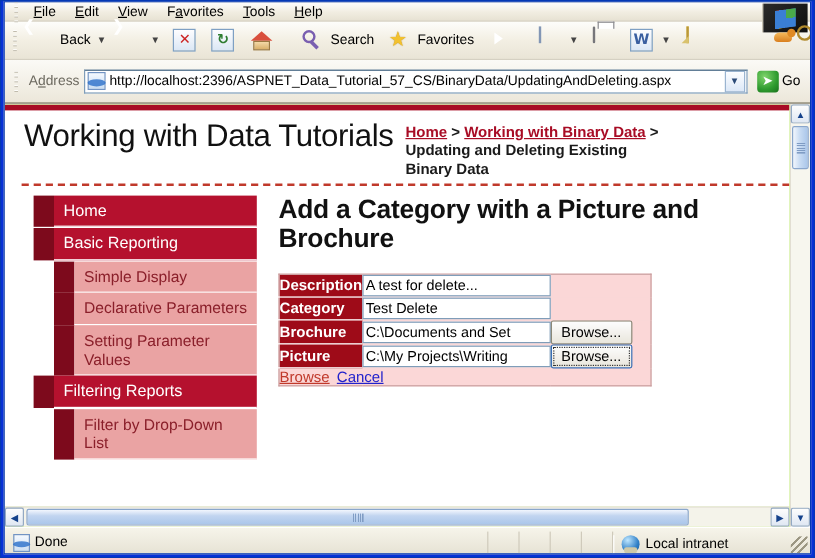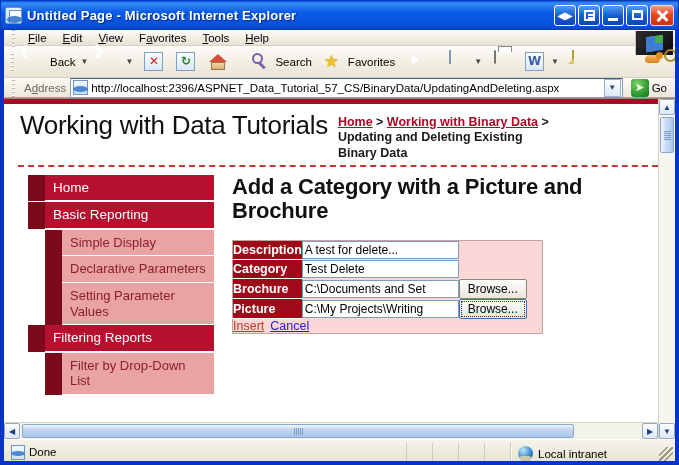--- a/index.html
+++ b/index.html
@@ -236,21 +236,21 @@
     content:""; position:absolute; left:1px; top:2px; width:8px; height:14px;
     background: linear-gradient(to bottom,#9fd1ef,#3f7fb5); border:1px solid #2d5f8a;
   }
   .ic-res::after {
     content:""; position:absolute; right:0px; bottom:1px; width:9px; height:9px;
     border:2px solid #b0892c; border-radius:50%;
   }
 
   
   .addressbar {
-    height: 20px; flex: none;
+    height: 36px; flex: none;
     background: linear-gradient(to bottom,#fbfaf6,#ece7da);
     border-bottom: 1px solid #aba694;
     display: flex; align-items: center; padding: 0 4px 0 6px; gap: 4px;
   }
   .addr-label { font-size: 11.5px; color: #6d6a60; white-space: nowrap; }
   .addr-field {
     flex: 1; height: 20px; background: #fff;
     border: 1px solid #7f9db9; border-top-color: #3c5f7e;
     display: flex; align-items: center; padding: 0 1px 0 2px; gap: 3px;
     min-width: 0;
@@ -472,42 +472,20 @@
   .doc-icon::after{
     content:""; position:absolute; left:-1px; top:5px; width:14px; height:5px;
     border-radius:50%; background:#2a6fc9; opacity:.8;
   }
 </style>
 </head>
 <body>
 
 <div class="window">
 
-  <div class="titlebar">
-    <div class="title-icon"></div>
-    <div class="title-text">Untitled Page - Microsoft Internet Explorer</div>
-    <div class="winbtns">
-      <div class="wbtn">
-        <span class="arrows">◀▶</span>
-      </div>
-      <div class="wbtn">
-        <span class="grp"></span>
-      </div>
-      <div class="wbtn">
-        <span class="bar-min"></span>
-      </div>
-      <div class="wbtn">
-        <span class="sq-max"></span>
-      </div>
-      <div class="wbtn close">
-        <span class="x1"></span>
-        <span class="x2"></span>
-      </div>
-    </div>
-  </div>
 
   <div class="client">
 
     <div class="menubar">
       <div class="gripper"></div>
       <div class="menu-item"><u>F</u>ile</div>
       <div class="menu-item"><u>E</u>dit</div>
       <div class="menu-item"><u>V</u>iew</div>
       <div class="menu-item">F<u>a</u>vorites</div>
       <div class="menu-item"><u>T</u>ools</div>
@@ -702,21 +680,21 @@
                   <td class="lbl-cell">Picture</td>
                   <td class="val-cell">
                     <input class="txt" value="C:\My Projects\Writing" style="">
                   </td>
                   <td>
                     <button class="btn-browse focused">Browse...</button>
                   </td>
                 </tr>
                 <tr>
                   <td class="cmd-cell" colspan="3">
-                    <a href="#" class="link-insert">Insert</a><a href="#" class="link-cancel">Cancel</a>
+                    <a href="#" class="link-insert">Browse</a><a href="#" class="link-cancel">Cancel</a>
                   </td>
                 </tr>
               </tbody>
                 </table>
             </div>
 
           </div>
         </div>
 
         <div class="page-scroll-x">

